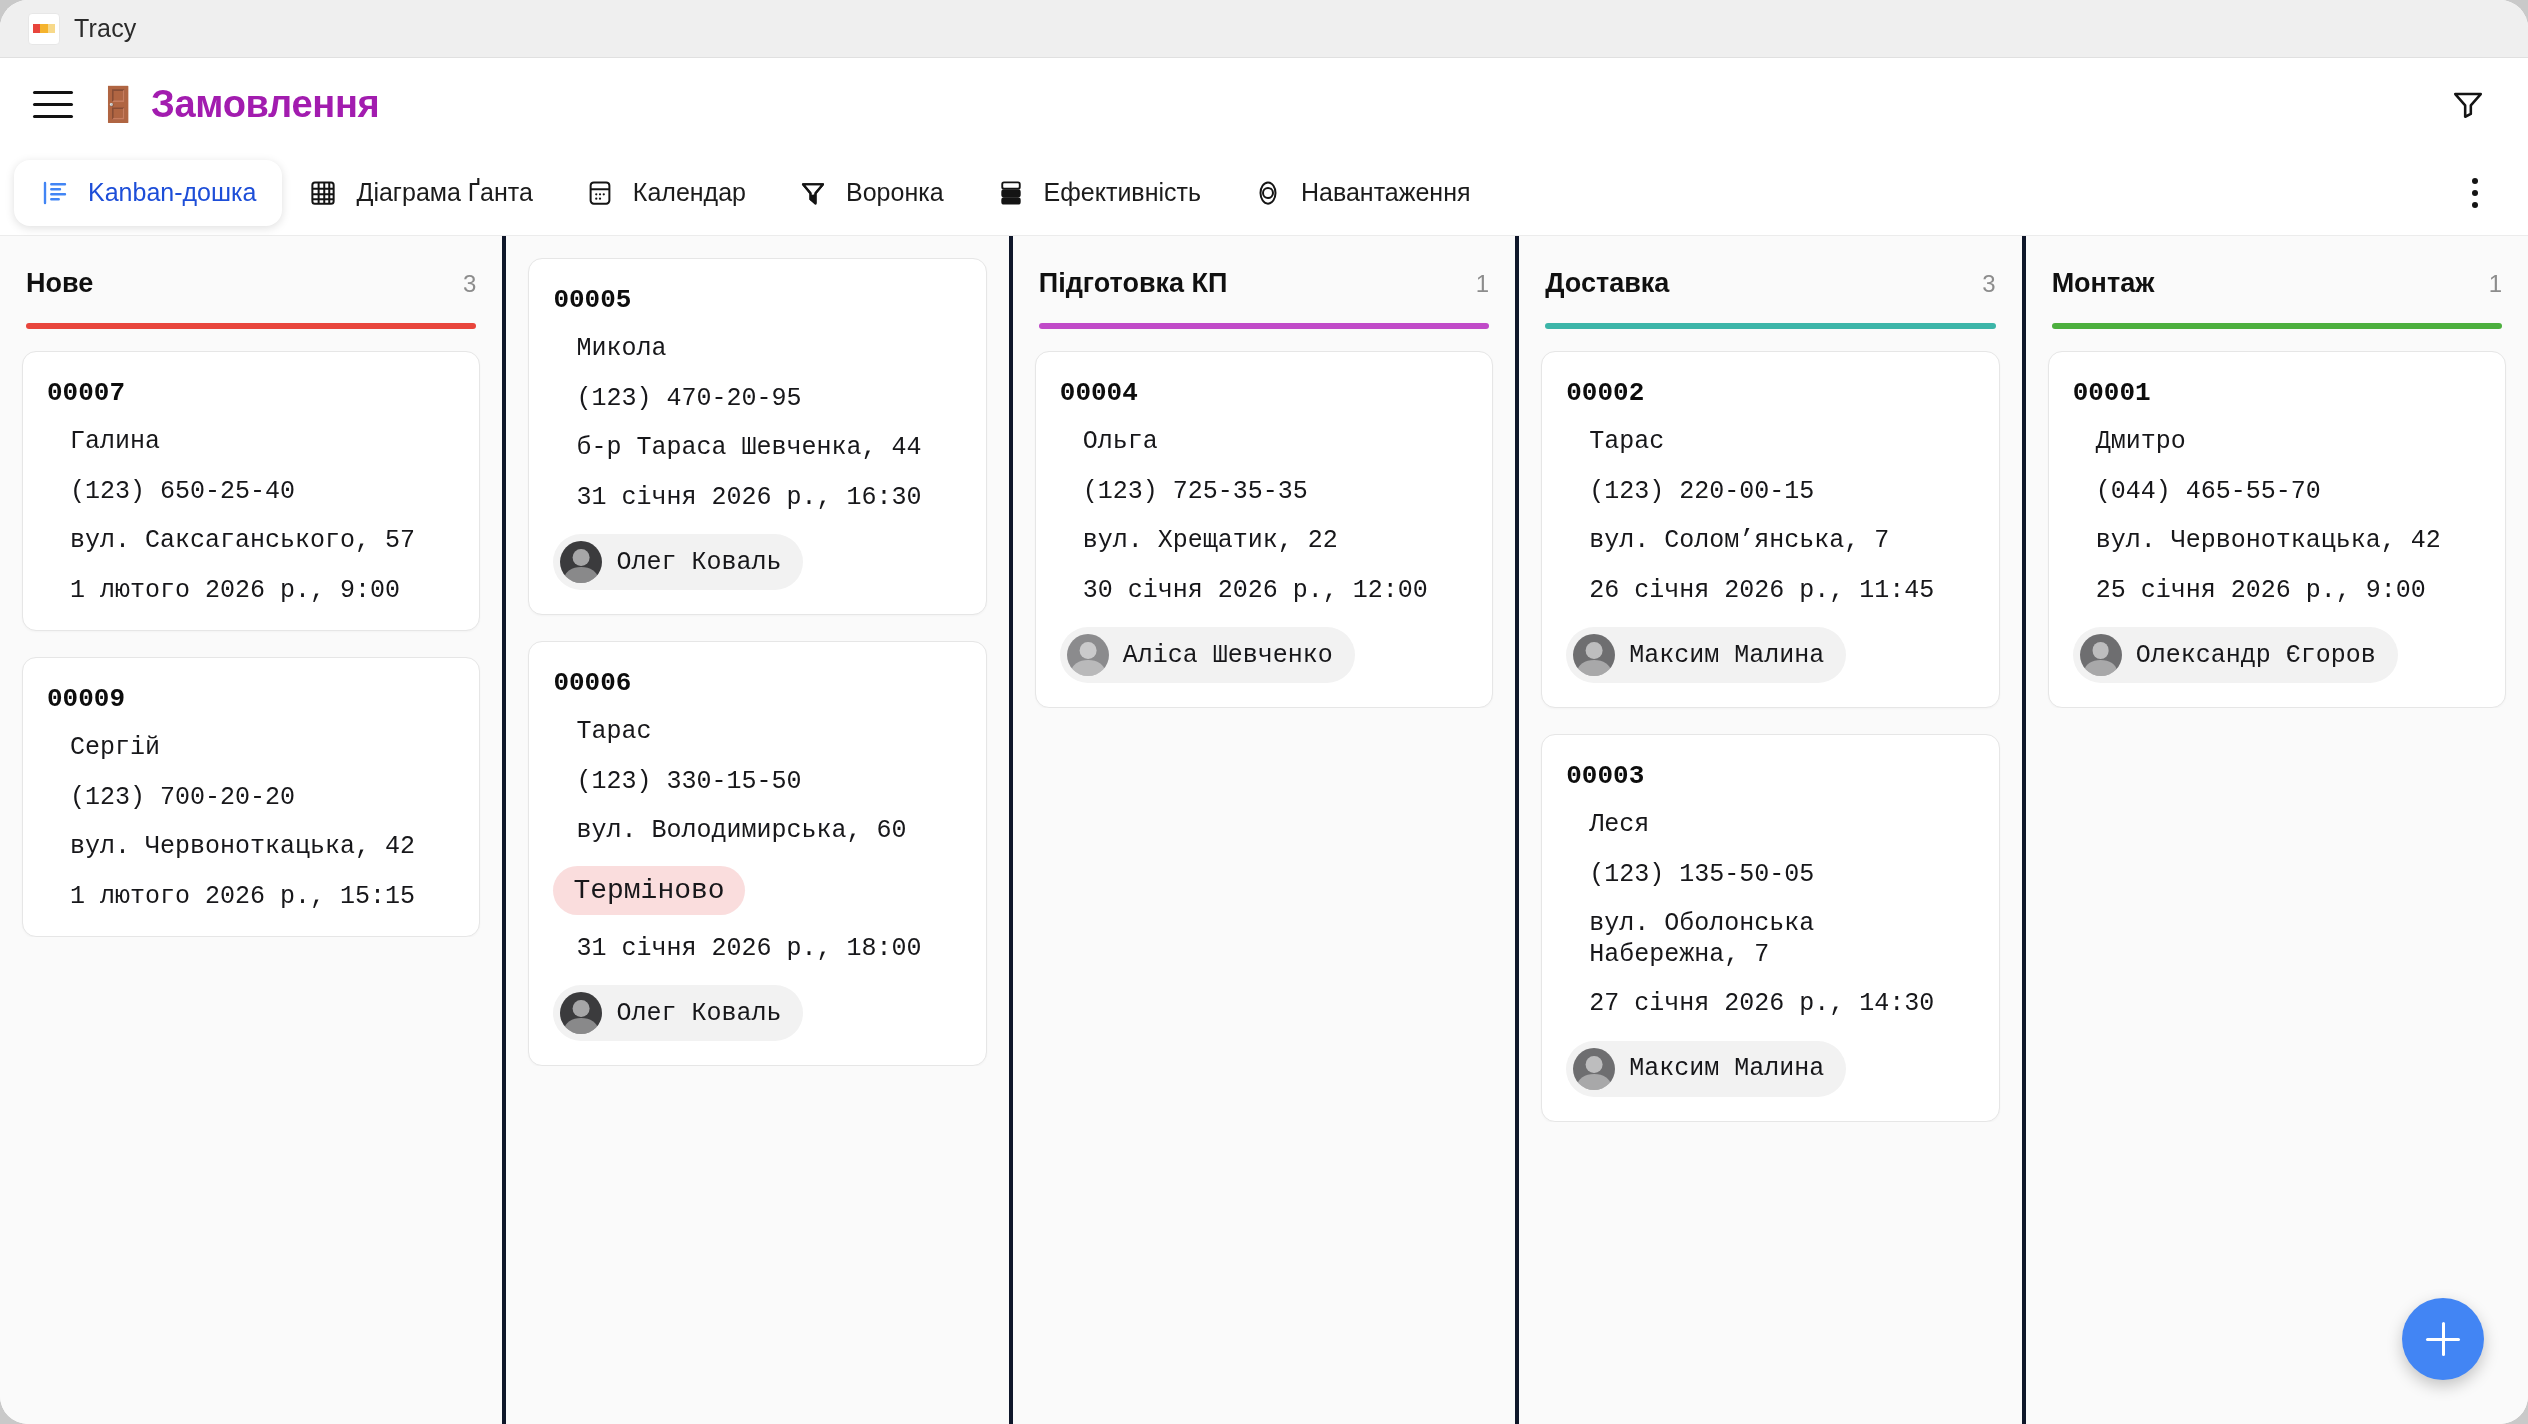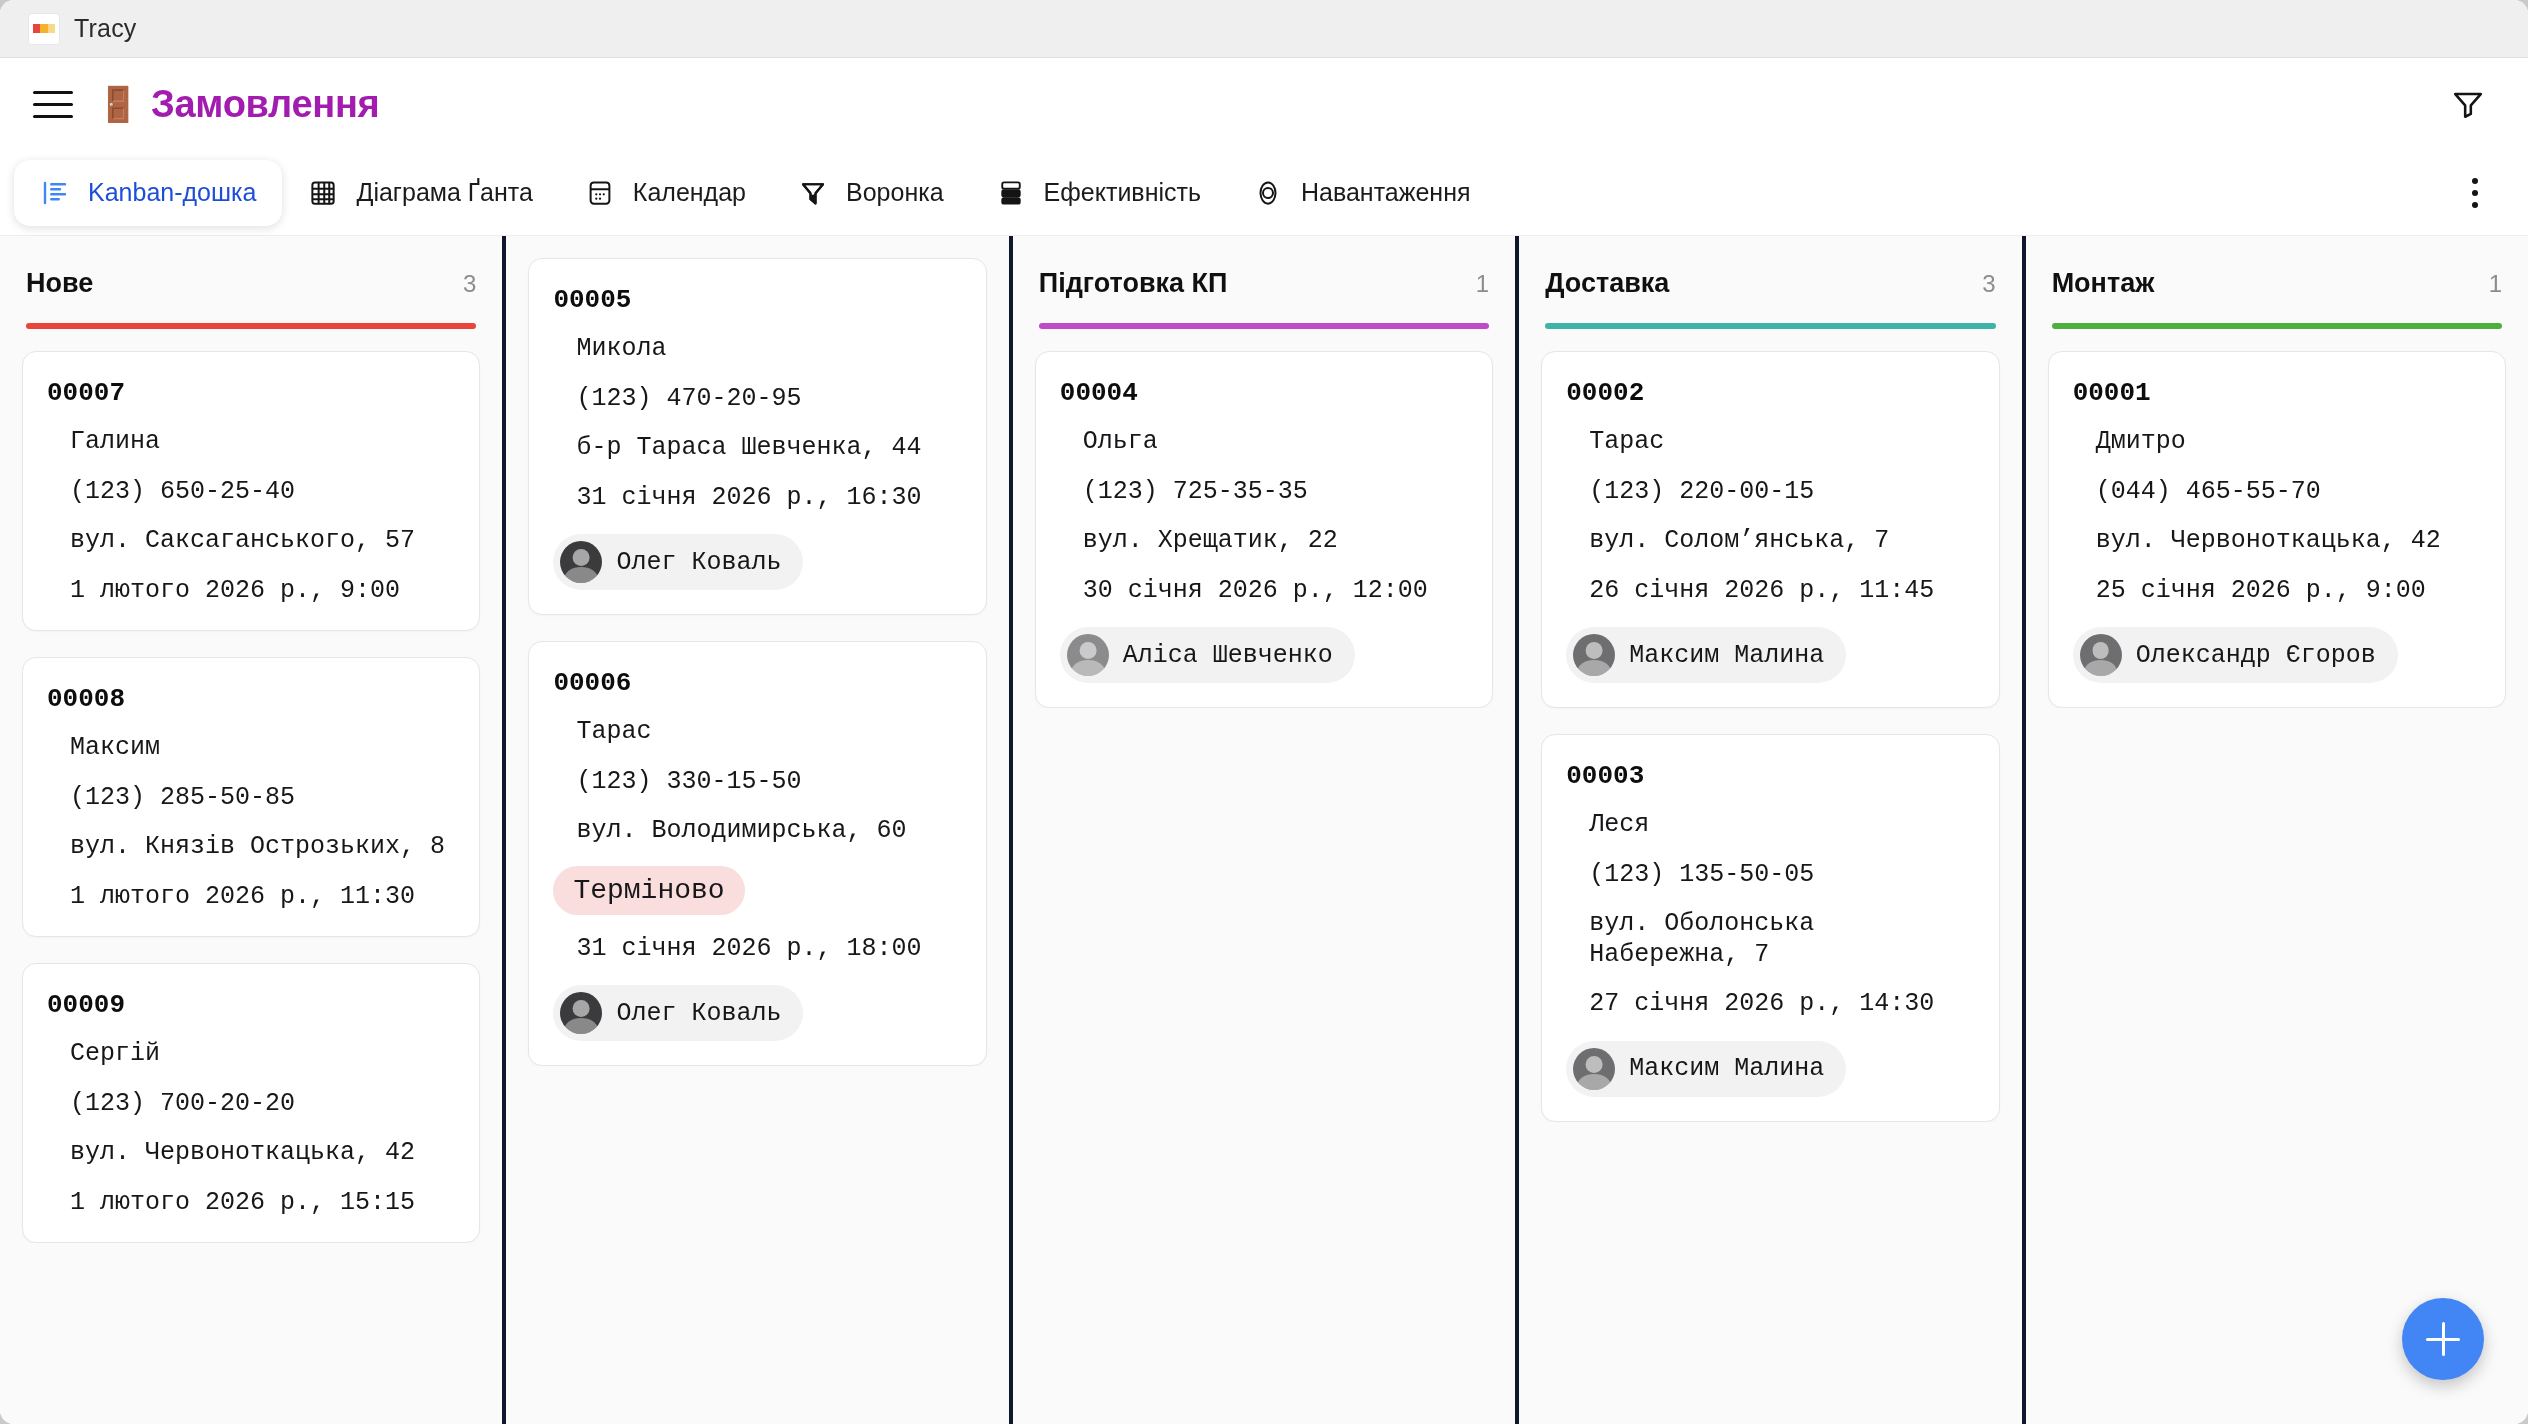--- a/index.html
+++ b/index.html
@@ -6,21 +6,21 @@
   * { box-sizing: border-box; margin: 0; padding: 0; }
   html, body {
     width: 2528px; height: 1424px;
     background: #c9c9c9;
     font-family: "Liberation Sans", sans-serif;
     -webkit-font-smoothing: antialiased;
   }
   .window {
     position: absolute; inset: 0;
     background: #ffffff;
-    border-radius: 14px;
+    border-radius: 28px;
     overflow: hidden;
     display: flex; flex-direction: column;
   }
 
   
   .titlebar {
     height: 58px; flex: 0 0 58px;
     background: #efefef;
     border-bottom: 1px solid #e0e0e0;
     display: flex; align-items: center;
@@ -283,27 +283,20 @@
         </div>
         <div class="col-cards">
           <div class="card">
             <div class="card-id">00007</div>
             <div class="card-line">Галина</div>
             <div class="card-line">(123) 650-25-40</div>
             <div class="card-line">вул. Саксаганського, 57</div>
             <div class="card-line">1 лютого 2026 р., 9:00</div>
           </div>
           <div class="card">
-            <div class="card-id">00008</div>
-            <div class="card-line">Максим</div>
-            <div class="card-line">(123) 285-50-85</div>
-            <div class="card-line">вул. Князів Острозьких, 8</div>
-            <div class="card-line">1 лютого 2026 р., 11:30</div>
-          </div>
-          <div class="card">
             <div class="card-id">00009</div>
             <div class="card-line">Сергій</div>
             <div class="card-line">(123) 700-20-20</div>
             <div class="card-line">вул. Червоноткацька, 42</div>
             <div class="card-line">1 лютого 2026 р., 15:15</div>
           </div>
         </div>
       </div>
       <div class="column">
         <div class="col-cards">

